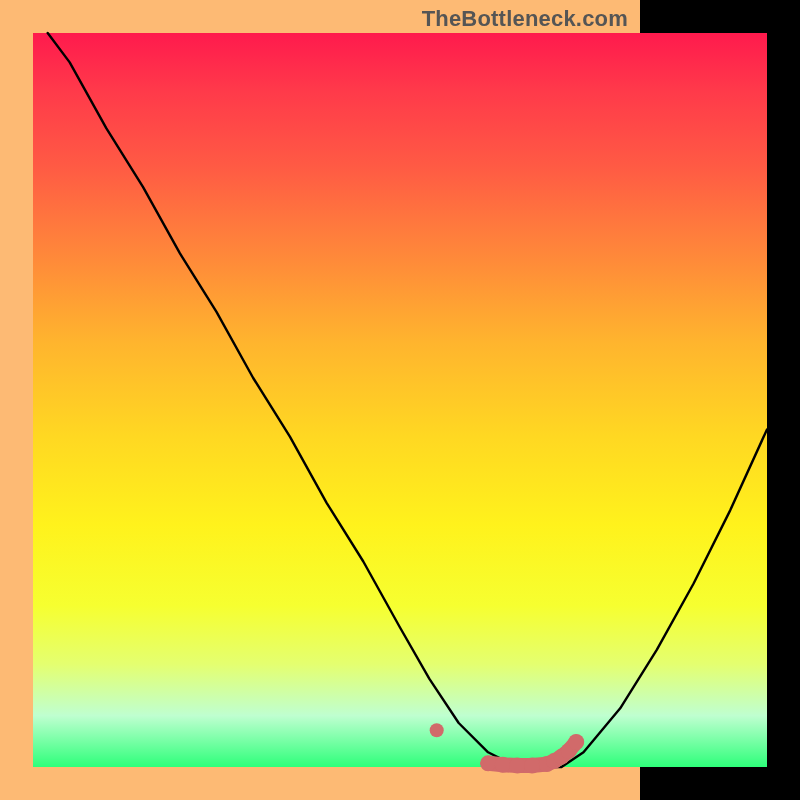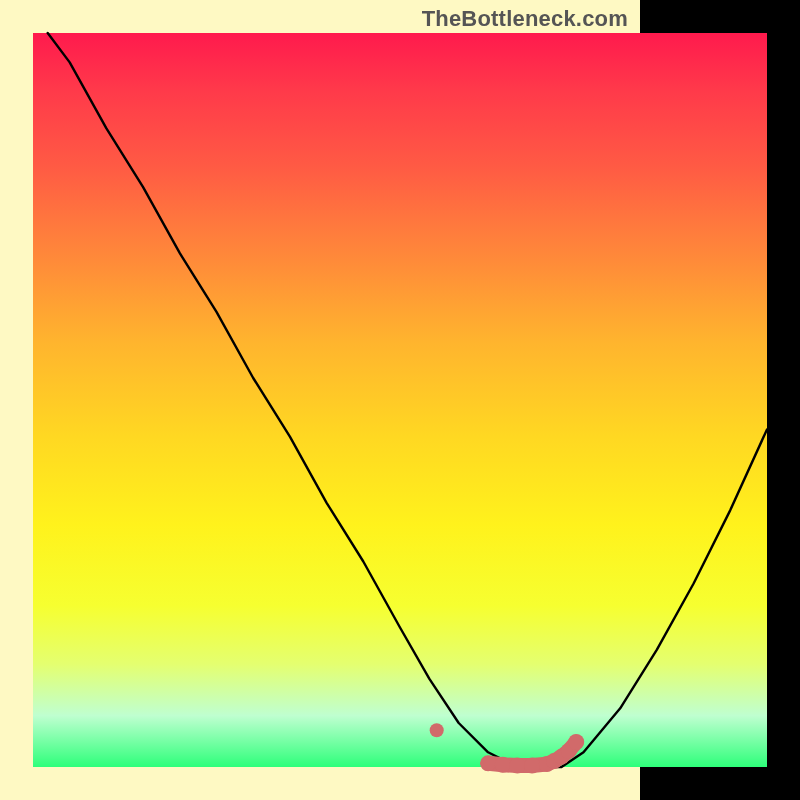--- a/index.html
+++ b/index.html
@@ -10,21 +10,21 @@
     background: #000;
     overflow: hidden;
     font-family: Arial, Helvetica, sans-serif;
   }
   .frame {
     position: absolute;
     left: 0;
     top: 0;
     width: 640px;
     height: 800px;
-    background: #fef9c3;
+    background: #fdba74;
   }
   .plot-area {
     position: absolute;
     left: 33px;
     top: 33px;
     width: 734px;
     height: 734px;
     background: linear-gradient(to bottom,
       #ff1a4d 0%,
       #ff3a4a 8%,

